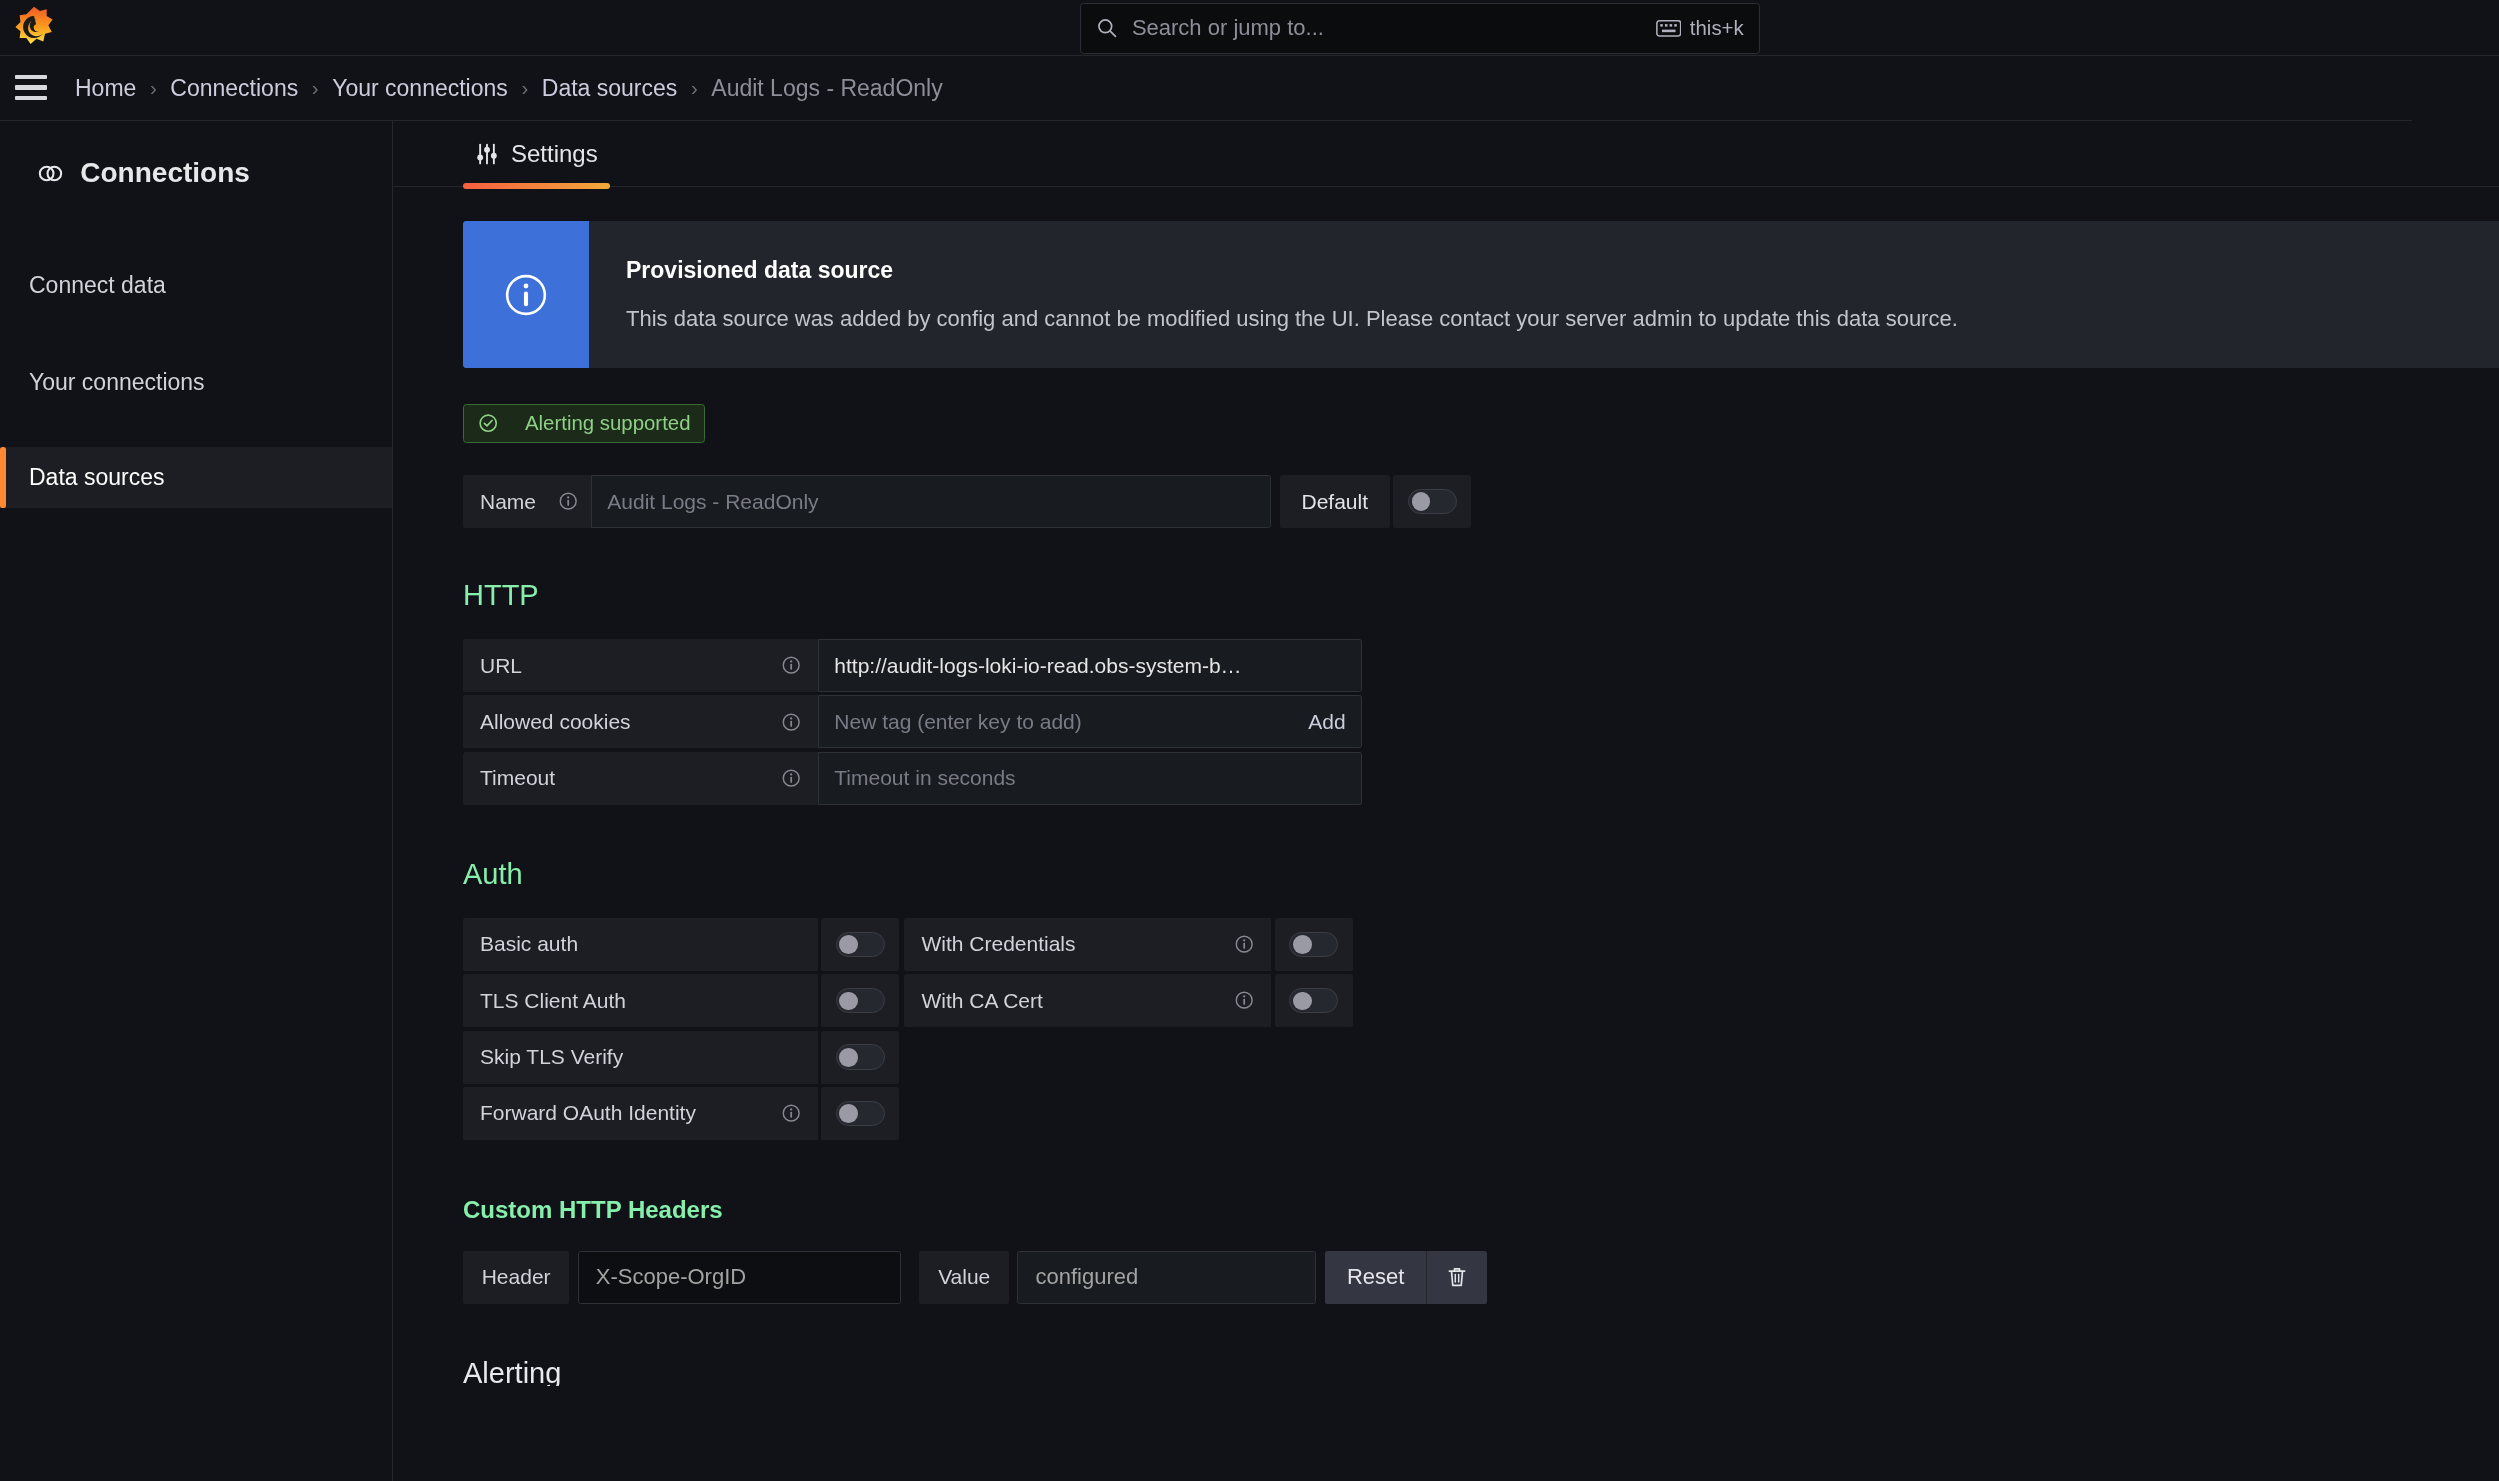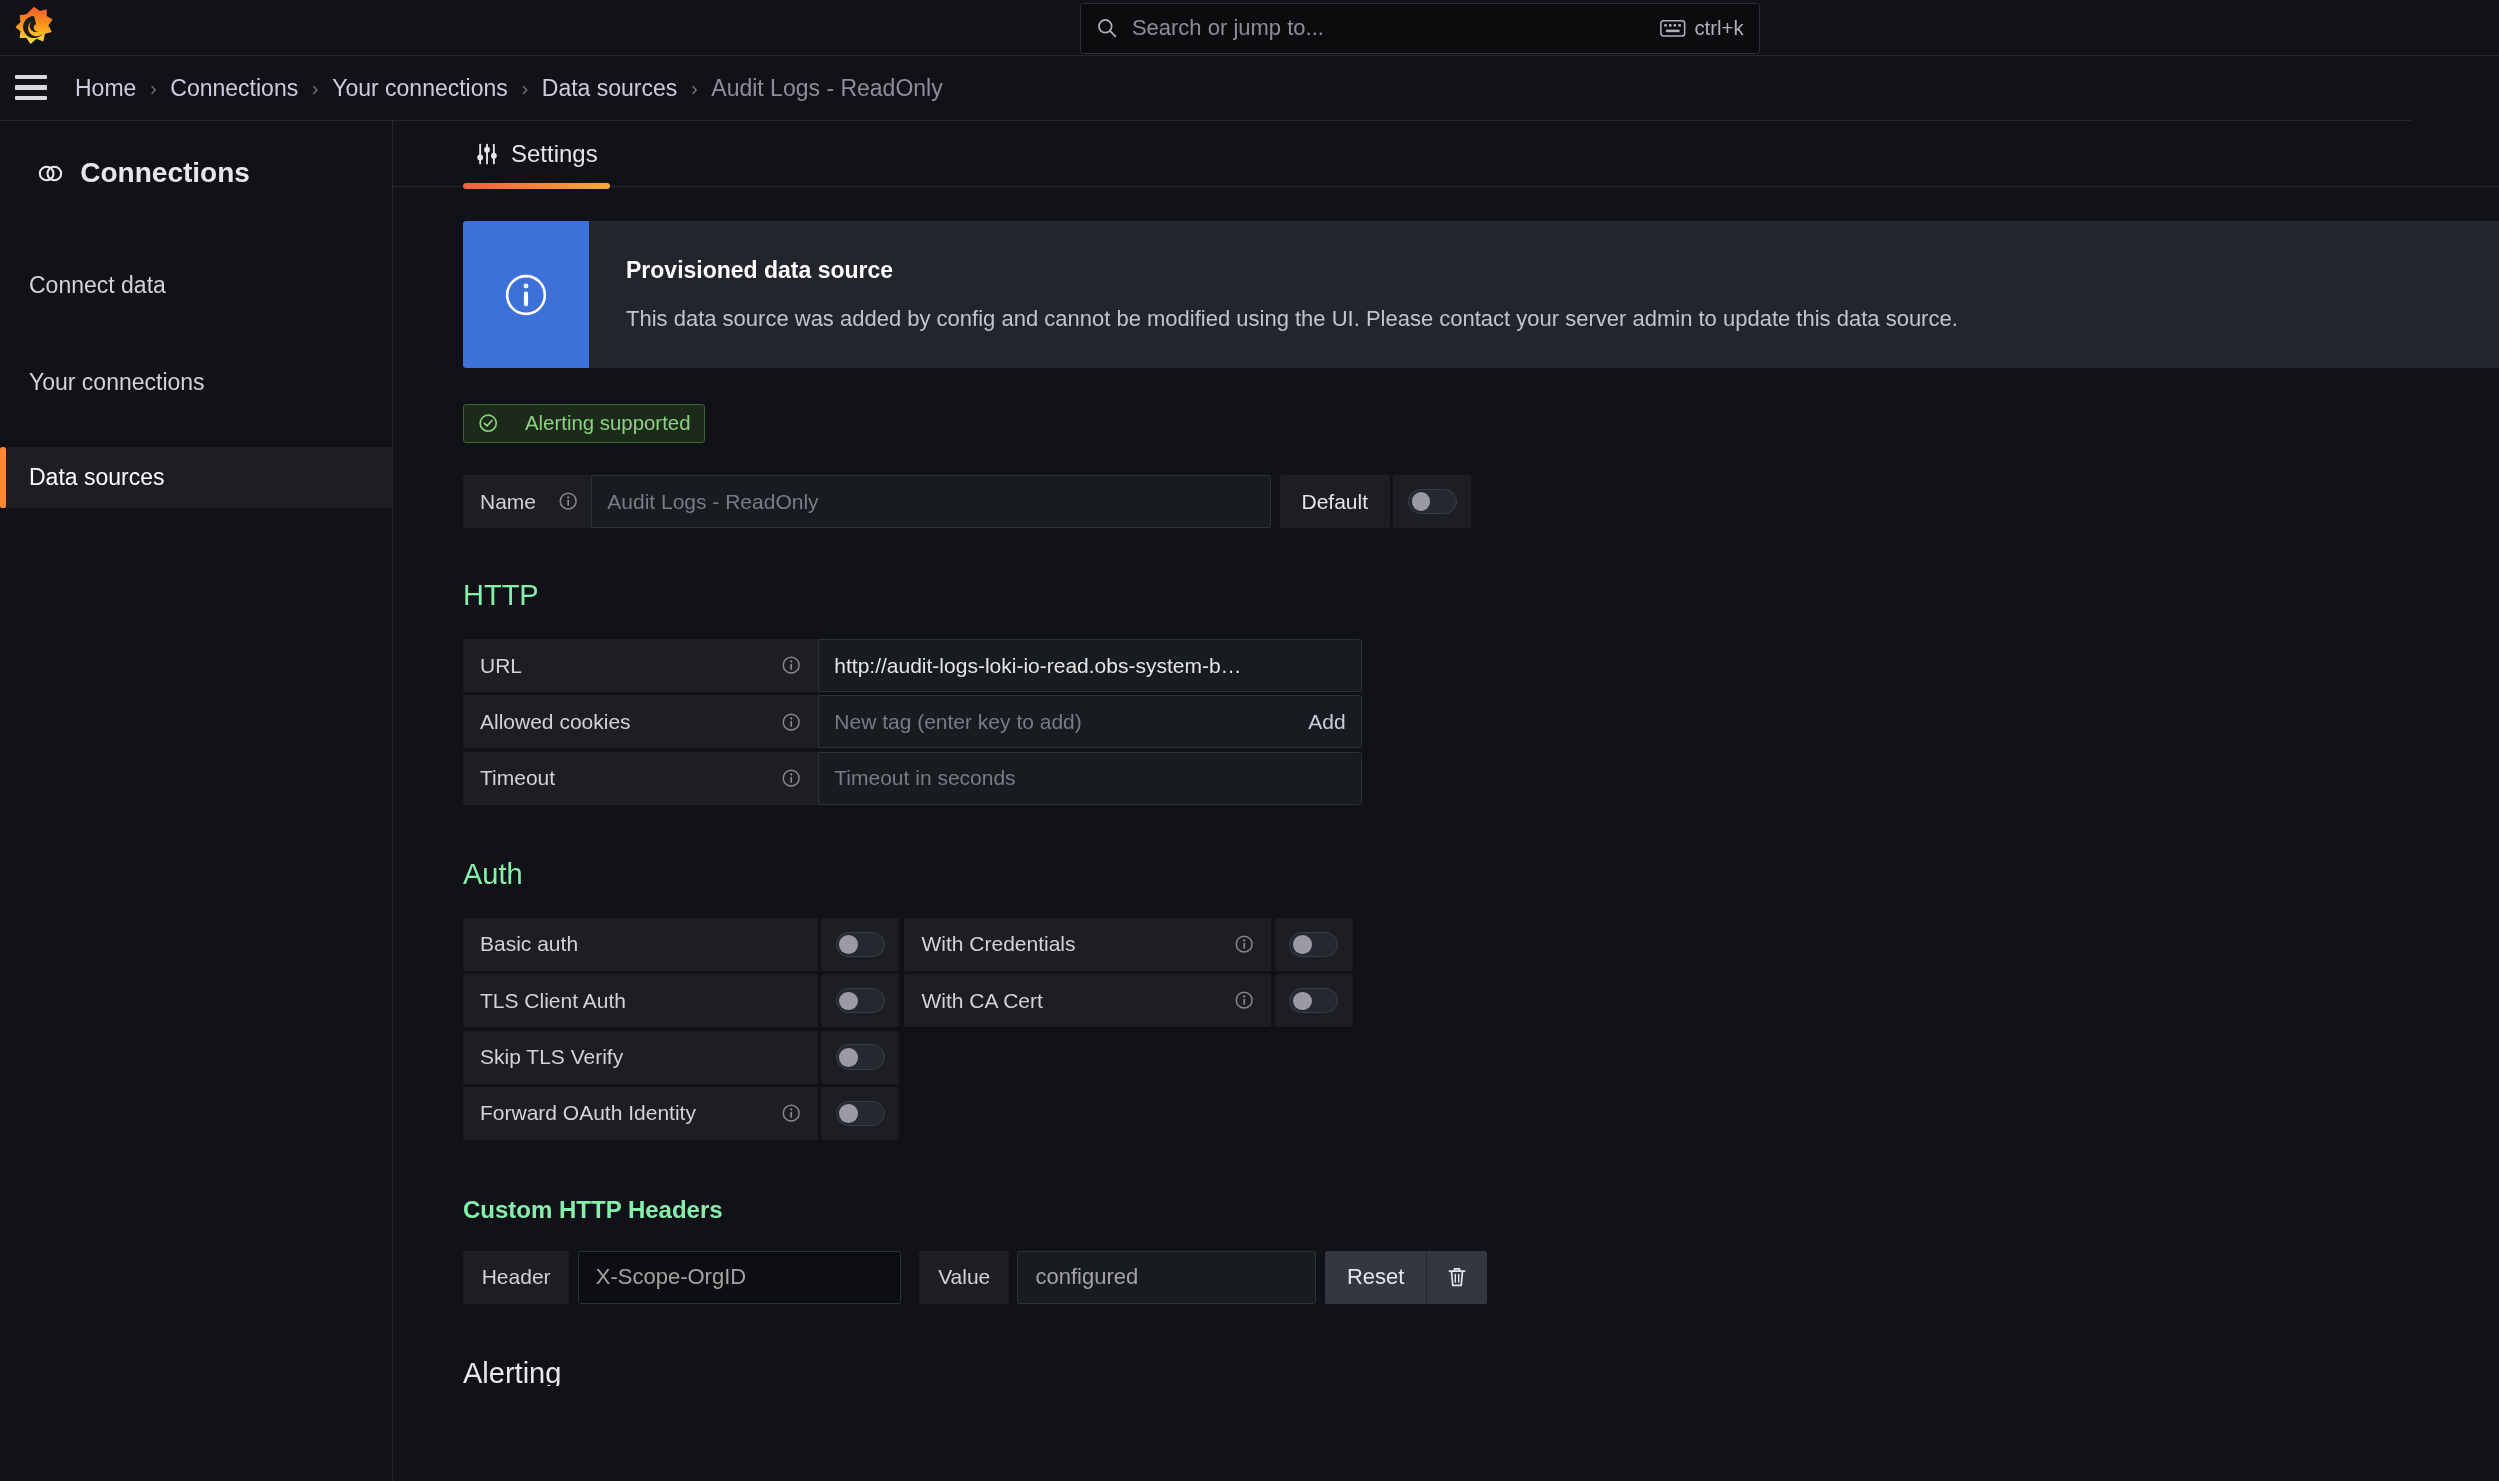--- a/index.html
+++ b/index.html
@@ -291,21 +291,21 @@
       <span class="kbd-icon">
         <svg viewBox="0 0 30 22" width="25.5" height="18.7">
           <rect x="1" y="2" width="28" height="18" rx="3" fill="none" stroke="#b0b0bd" stroke-width="1.8"></rect>
           <rect x="5" y="6" width="3" height="3" fill="#b0b0bd"></rect>
           <rect x="10.5" y="6" width="3" height="3" fill="#b0b0bd"></rect>
           <rect x="16" y="6" width="3" height="3" fill="#b0b0bd"></rect>
           <rect x="21.5" y="6" width="3" height="3" fill="#b0b0bd"></rect>
           <rect x="7" y="12.5" width="16" height="3" fill="#b0b0bd"></rect>
         </svg>
       </span>
-      <span>ctrl+k</span>
+      <span>this+k</span>
     </span>
   </div>
 </div>
 
 <div class="crumbbar">
   <div class="hamburger">
     <span></span>
       <span></span>
       <span></span>
   </div>

